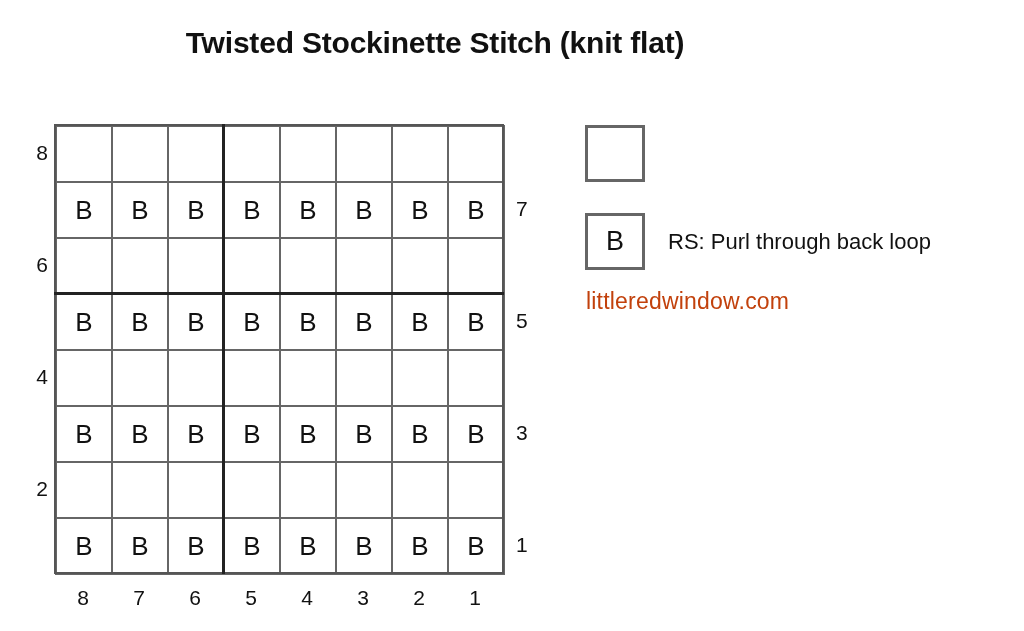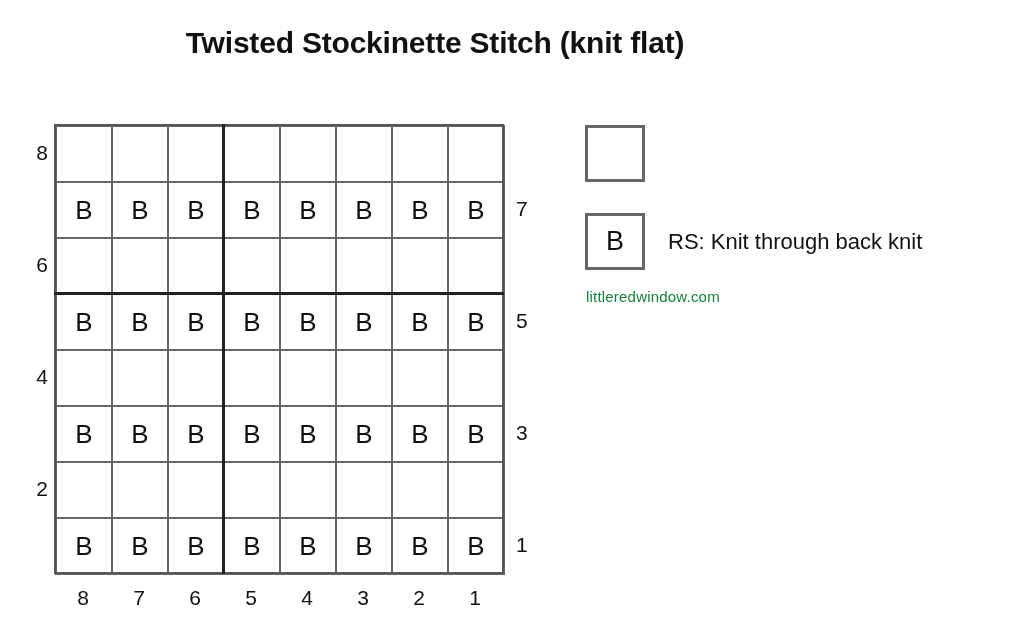--- a/index.html
+++ b/index.html
@@ -161,22 +161,22 @@
     color: #111111;
     white-space: nowrap;
   }
   #legend-row-btbl .legend-labels { padding-top: 14px; }
 
   
   #watermark {
     position: absolute;
     left: 586px;
     top: 288px;
-    font-size: 15px;
-    color: #15803d;
+    font-size: 23px;
+    color: #c2410c;
     letter-spacing: 0.2px;
     white-space: nowrap;
   }
 </style>
 </head>
 <body>
 
 <div id="chart-title">Twisted Stockinette Stitch (knit flat)</div>
 
 <div id="chart-area">
@@ -293,19 +293,19 @@
 
 <div id="legend">
 
   <div class="legend-row" id="legend-row-knit">
     <div class="legend-swatch"></div>
   </div>
 
   <div class="legend-row" id="legend-row-btbl">
     <div class="legend-swatch">B</div>
     <div class="legend-labels">
-      <div class="legend-label">RS: Knit through back knit</div>
+      <div class="legend-label">RS: Purl through back loop</div>
     </div>
   </div>
 
 </div>
 
 <div id="watermark">littleredwindow.com</div>
 
 </body></html>

